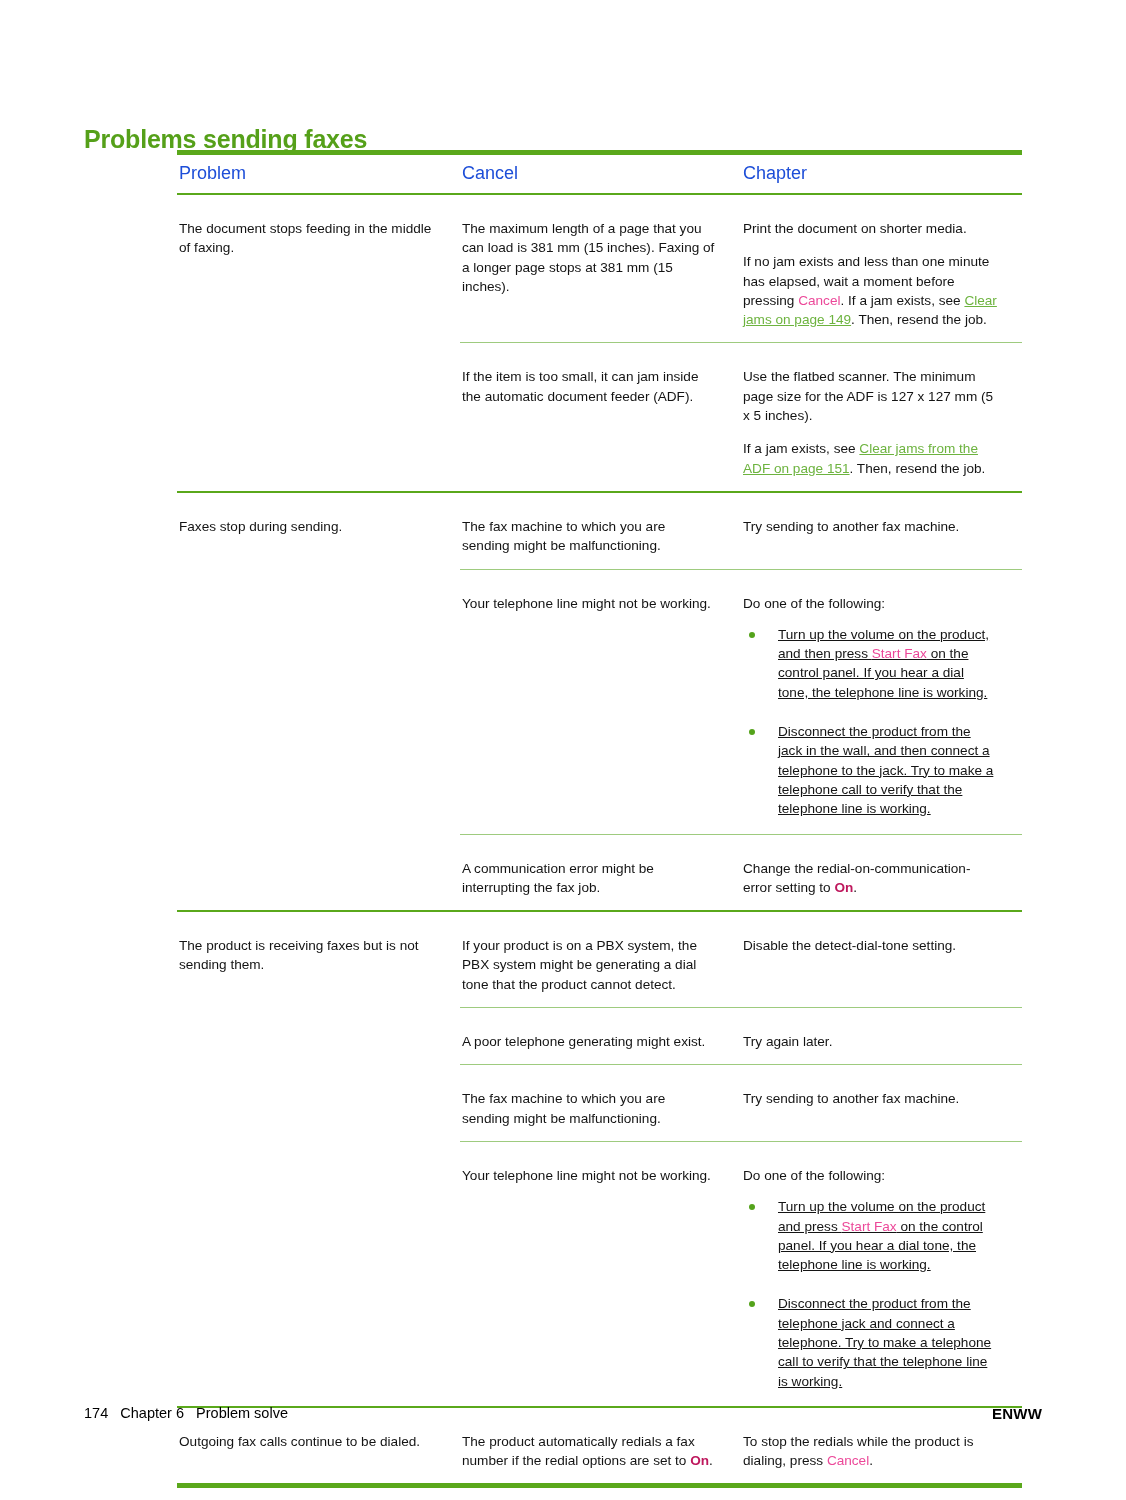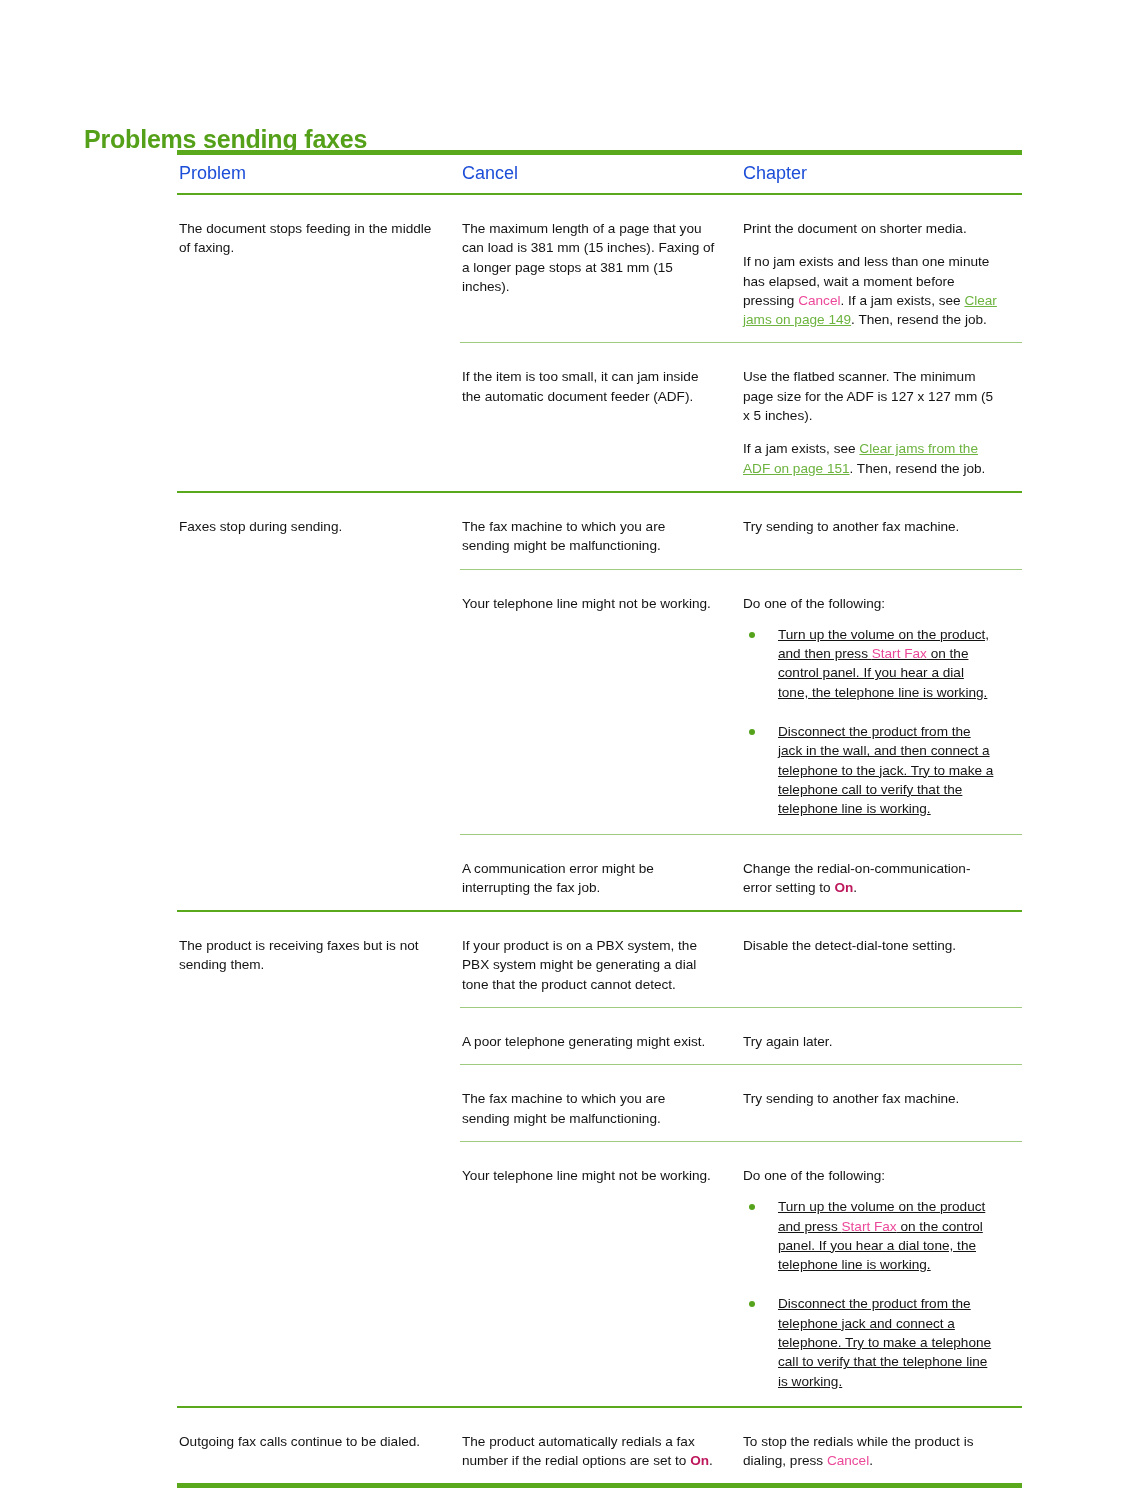--- a/index.html
+++ b/index.html
@@ -261,14 +261,18 @@
         <tr class="tbl-end">
           <td></td>
             <td></td>
             <td></td>
         </tr>
 
       </tbody>
     </table>
   </div>
 
+  <div class="footer">
+    <div class="left"><span class="pgnum">174</span>&nbsp;&nbsp;&nbsp;<span>Chapter 6</span>&nbsp;&nbsp;&nbsp;<span>Problem solve</span></div>
+    <div class="right">ENWW</div>
+  </div>
 
 </div>
 
 </body></html>

